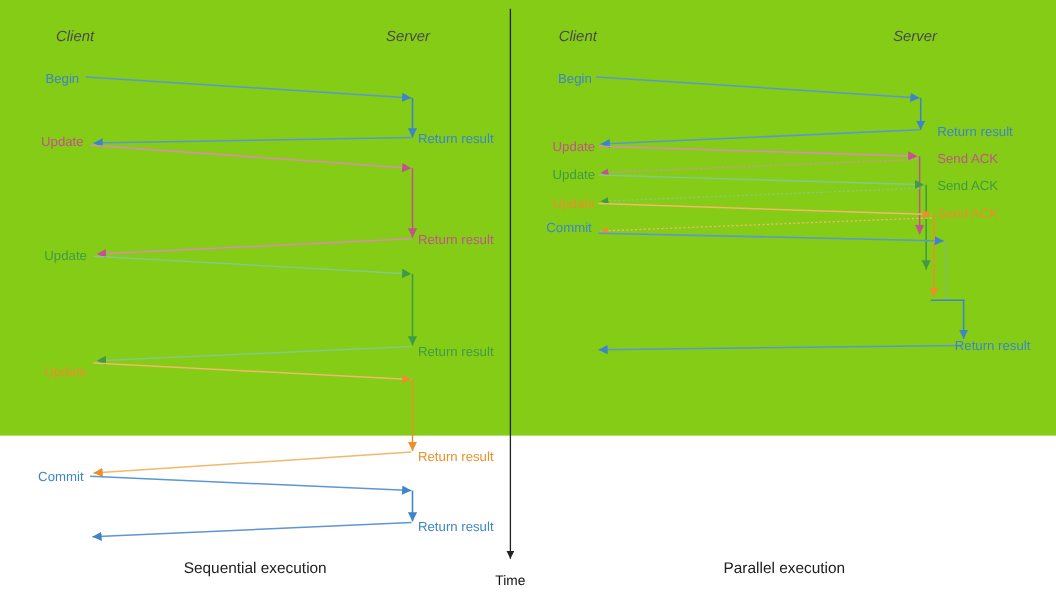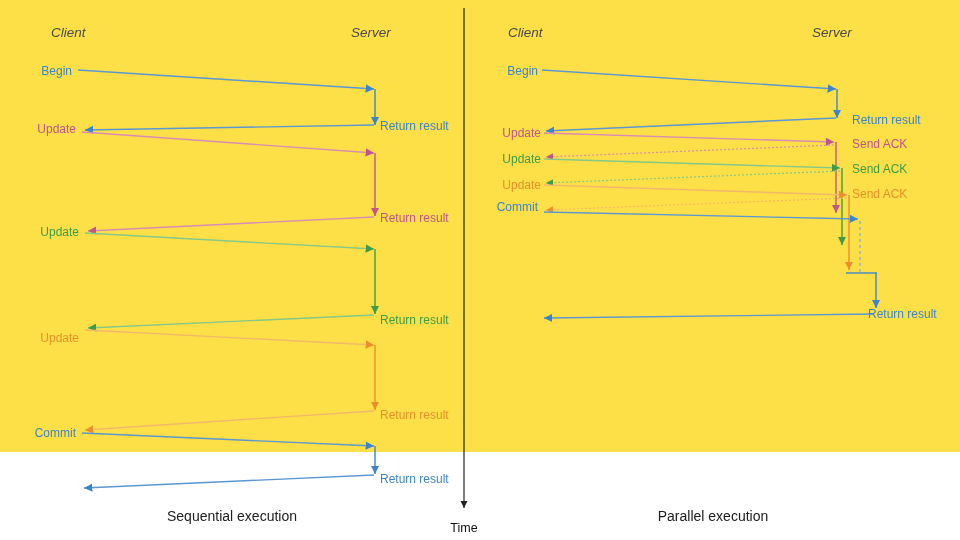--- a/index.html
+++ b/index.html
@@ -1,18 +1,18 @@
 <!DOCTYPE html>
 <html><head>
 <meta charset="utf-8">
 <style>
   html,body{margin:0;padding:0;background:#ffffff;}
   body{width:960px;height:540px;overflow:hidden;
        font-family:"Liberation Sans","DejaVu Sans",sans-serif;}
-  #stage{position:relative;width:960px;height:452px;background:#fde047;}
+  #stage{position:relative;width:960px;height:396px;background:#84cc16;}
   svg.diagram{position:absolute;left:0;top:0;width:960px;height:540px;}
   text{font-family:"Liberation Sans","DejaVu Sans",sans-serif;}
   .actor{font-style:italic;font-size:13.5px;fill:#4a4a4a;}
   .msg{font-size:12px;}
   .caption{font-size:14px;fill:#202020;}
   .axislbl{font-size:12.5px;fill:#111111;}
 </style>
 </head>
 <body>
 

